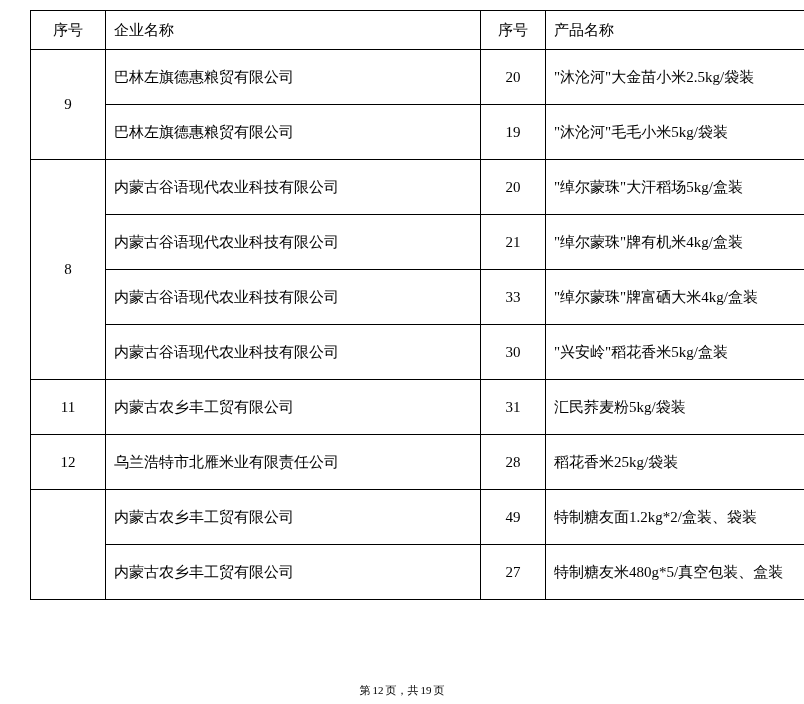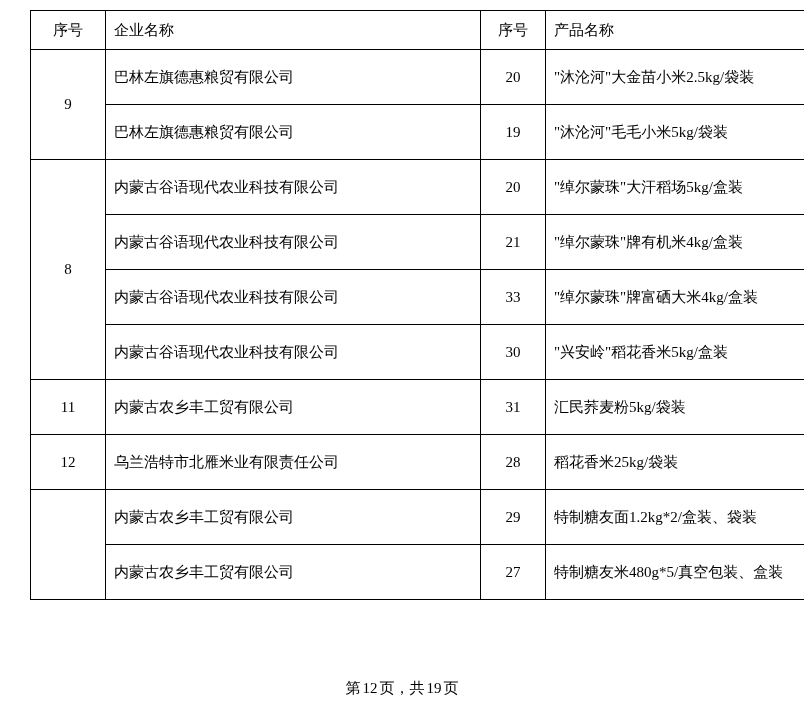--- a/index.html
+++ b/index.html
@@ -73,21 +73,21 @@
   .group-top {
     vertical-align: top;
     padding-top: 2px;
   }
   .footer {
     position: absolute;
     left: 0;
     right: 0;
     bottom: 16px;
     text-align: center;
-    font-size: 15px;
+    font-size: 11px;
     font-family: "Liberation Serif", "DejaVu Serif", serif;
   }
   .footer .num {
     padding: 0 2px;
   }
 </style>
 </head>
 <body>
 
 <div class="page">
@@ -147,21 +147,21 @@
       <tr>
         <td class="col-seq group-cell">12</td>
         <td class="col-company">乌兰浩特市北雁米业有限责任公司</td>
         <td class="col-seq2">28</td>
         <td class="col-product">稻花香米25kg/袋装</td>
       </tr>
 
       <tr>
         <td class="col-seq group-cell" rowspan="2"></td>
         <td class="col-company">内蒙古农乡丰工贸有限公司</td>
-        <td class="col-seq2">29</td>
+        <td class="col-seq2">49</td>
         <td class="col-product">特制糖友面1.2kg*2/盒装、袋装</td>
       </tr>
       <tr>
         <td class="col-company">内蒙古农乡丰工贸有限公司</td>
         <td class="col-seq2">27</td>
         <td class="col-product">特制糖友米480g*5/真空包装、盒装</td>
       </tr>
 
     </tbody>
   </table>

